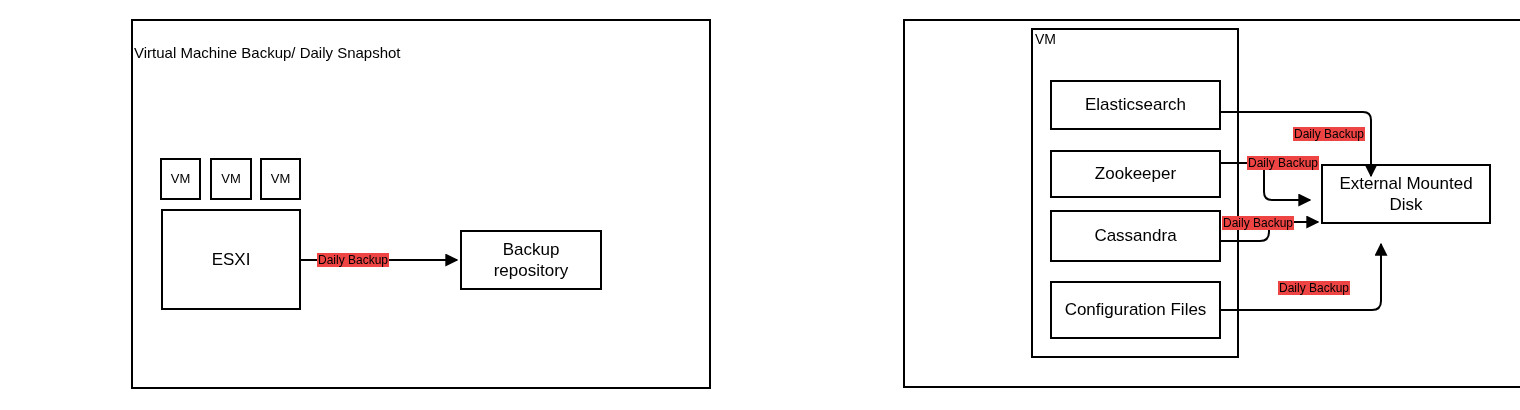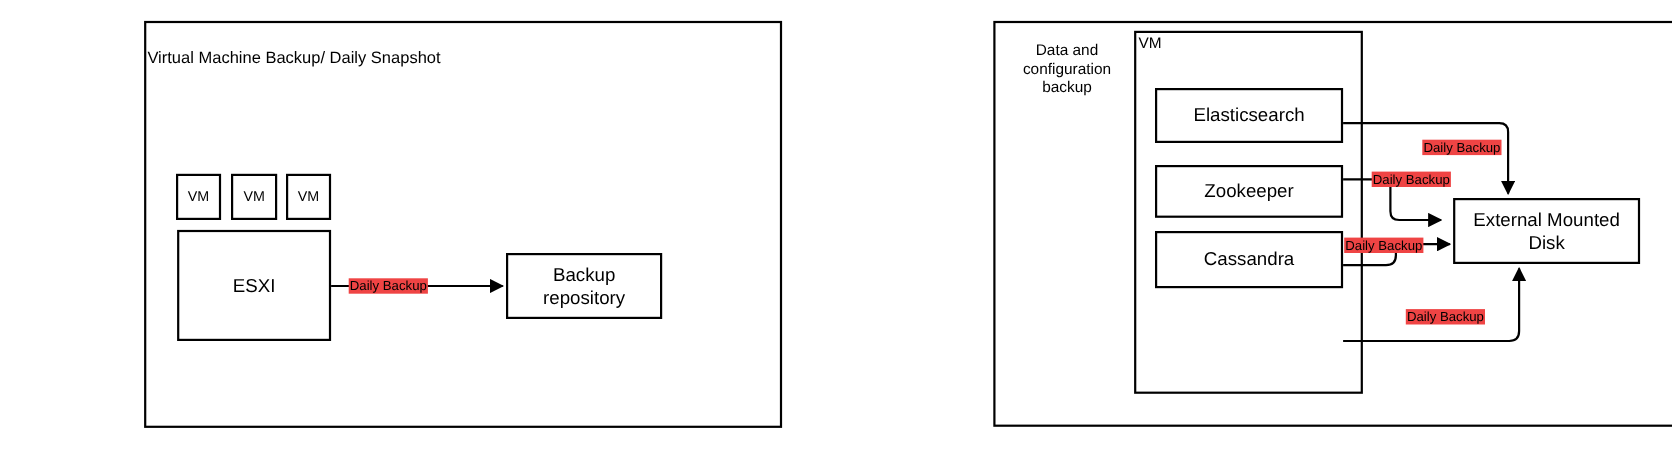--- a/index.html
+++ b/index.html
@@ -112,36 +112,38 @@
   <div class="box" style="left:120px; top:209px; width:140px; height:101px; font-size:17px;">
     <span>ESXI</span>
   </div>
 
   <div class="box" style="left:419px; top:230px; width:142px; height:60px; font-size:17px; padding:0 12px;">
     <span>Backup repository</span>
   </div>
 
   <div class="frame" style="left:862px; top:19px; width:637px; height:369px;"></div>
 
-  <div class="static-text" id="right-caption">Data and configuration backup</div>
 
   <div class="frame" style="left:990px; top:28px; width:208px; height:330px;"></div>
   <div class="static-text" id="vm-container-label">VM</div>
 
   <div class="box service" style="top:80px; height:50px;justify-content:center;">
     <span>Elasticsearch</span>
   </div>
   <div class="box service" style="top:150px; height:48px;">
     <span>Zookeeper</span>
   </div>
   <div class="box service" style="top:210px; height:52px;">
     <span>Cassandra</span>
   </div>
+  <div class="box service" style="top:281px; height:58px;">
+    <span>Configuration Files</span>
+  </div>
 
-  <div class="box" style="left:1280px; top:180px; width:170px; height:60px; font-size:17px; padding:0 12px;">
+  <div class="box" style="left:1280px; top:164px; width:170px; height:60px; font-size:17px; padding:0 12px;">
     <span>External Mounted Disk</span>
   </div>
 
   <svg id="connectors" width="1520" height="410" viewBox="0 0 1520 410">
     <defs>
       <marker id="arrowhead" viewBox="0 0 10 10" refX="9" refY="5" markerWidth="6.5" markerHeight="6.5" orient="auto">
         <path d="M 0 0 L 10 5 L 0 10 z" fill="#000000"></path>
       </marker>
     </defs>
     <path class="conn" d="M 260 260 L 416 260" marker-end="url(#arrowhead)"></path>

